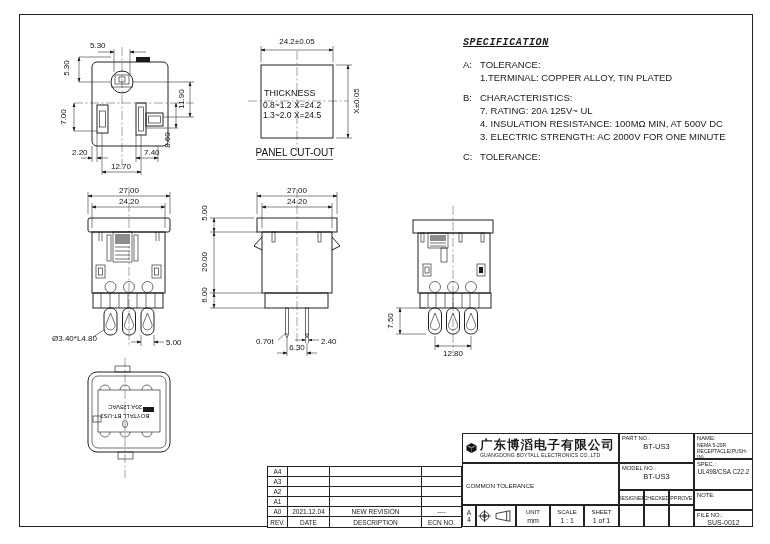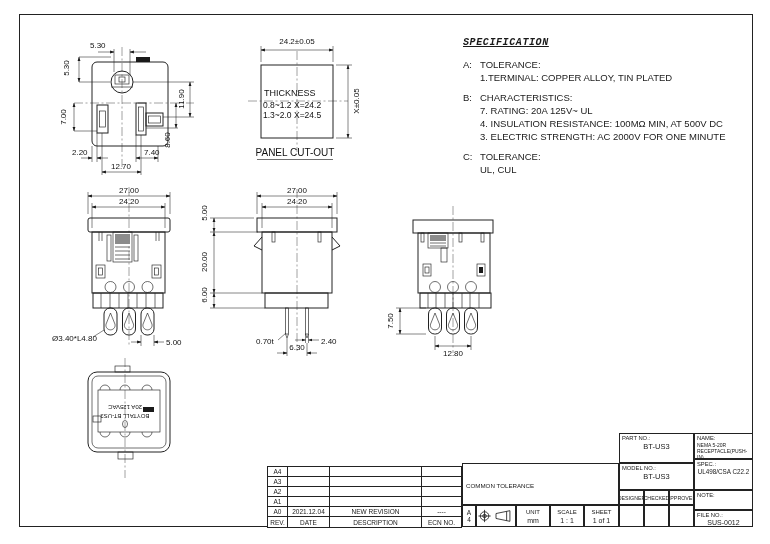--- a/index.html
+++ b/index.html
@@ -366,21 +366,20 @@
       <span class="sec-label">B:</span>
       <span>CHARACTERISTICS:</span>
     </div>
     <div class="spec-item">7. RATING: 20A 125V~ UL</div>
     <div class="spec-item">4. INSULATION RESISTANCE: 100MΩ MIN, AT 500V DC</div>
     <div class="spec-item">3. ELECTRIC STRENGTH: AC 2000V FOR ONE MINUTE</div>
     <div class="spec-row">
       <span class="sec-label">C:</span>
       <span>TOLERANCE:</span>
     </div>
-    <div class="spec-item">UL, CUL</div>
   </div>
 
   <div class="rev-table">
     <div>A4</div>
     <div></div>
     <div></div>
     <div></div>
     <div>A3</div>
     <div></div>
     <div></div>
@@ -398,20 +397,32 @@
     <div>NEW REVISION</div>
     <div>----</div>
     <div>REV.</div>
     <div>DATE</div>
     <div>DESCRIPTION</div>
     <div>ECN NO.</div>
   </div>
 
   <div class="tb">
 
+    <div class="cell company" style="left:0; top:0; width:157px; height:30px;">
+      <svg width="24" height="24" viewBox="0 0 24 24">
+        <polygon points="12,1 23,7 12,13 1,7" fill="#111"></polygon>
+        <polygon points="1,7 12,13 12,23 1,17" fill="#111"></polygon>
+        <polygon points="23,7 12,13 12,23 23,17" fill="#111"></polygon>
+        <polyline points="5,8 12,11.2 19,8" stroke="#fff" stroke-width="1.4" fill="none"></polyline>
+      </svg>
+      <div>
+        <div class="cn">广东博滔电子有限公司</div>
+        <div class="en">GUANGDONG BOYTALL ELECTRONICS CO.,LTD</div>
+      </div>
+    </div>
 
     <div class="cell tol" style="left:0; top:30px; width:157px; height:42px;">
       <div>COMMON TOLERANCE</div>
       <div class="row2">
         <span>DIMENSION:</span>
         <span>ANGULAR:</span>
       </div>
       
       
       

